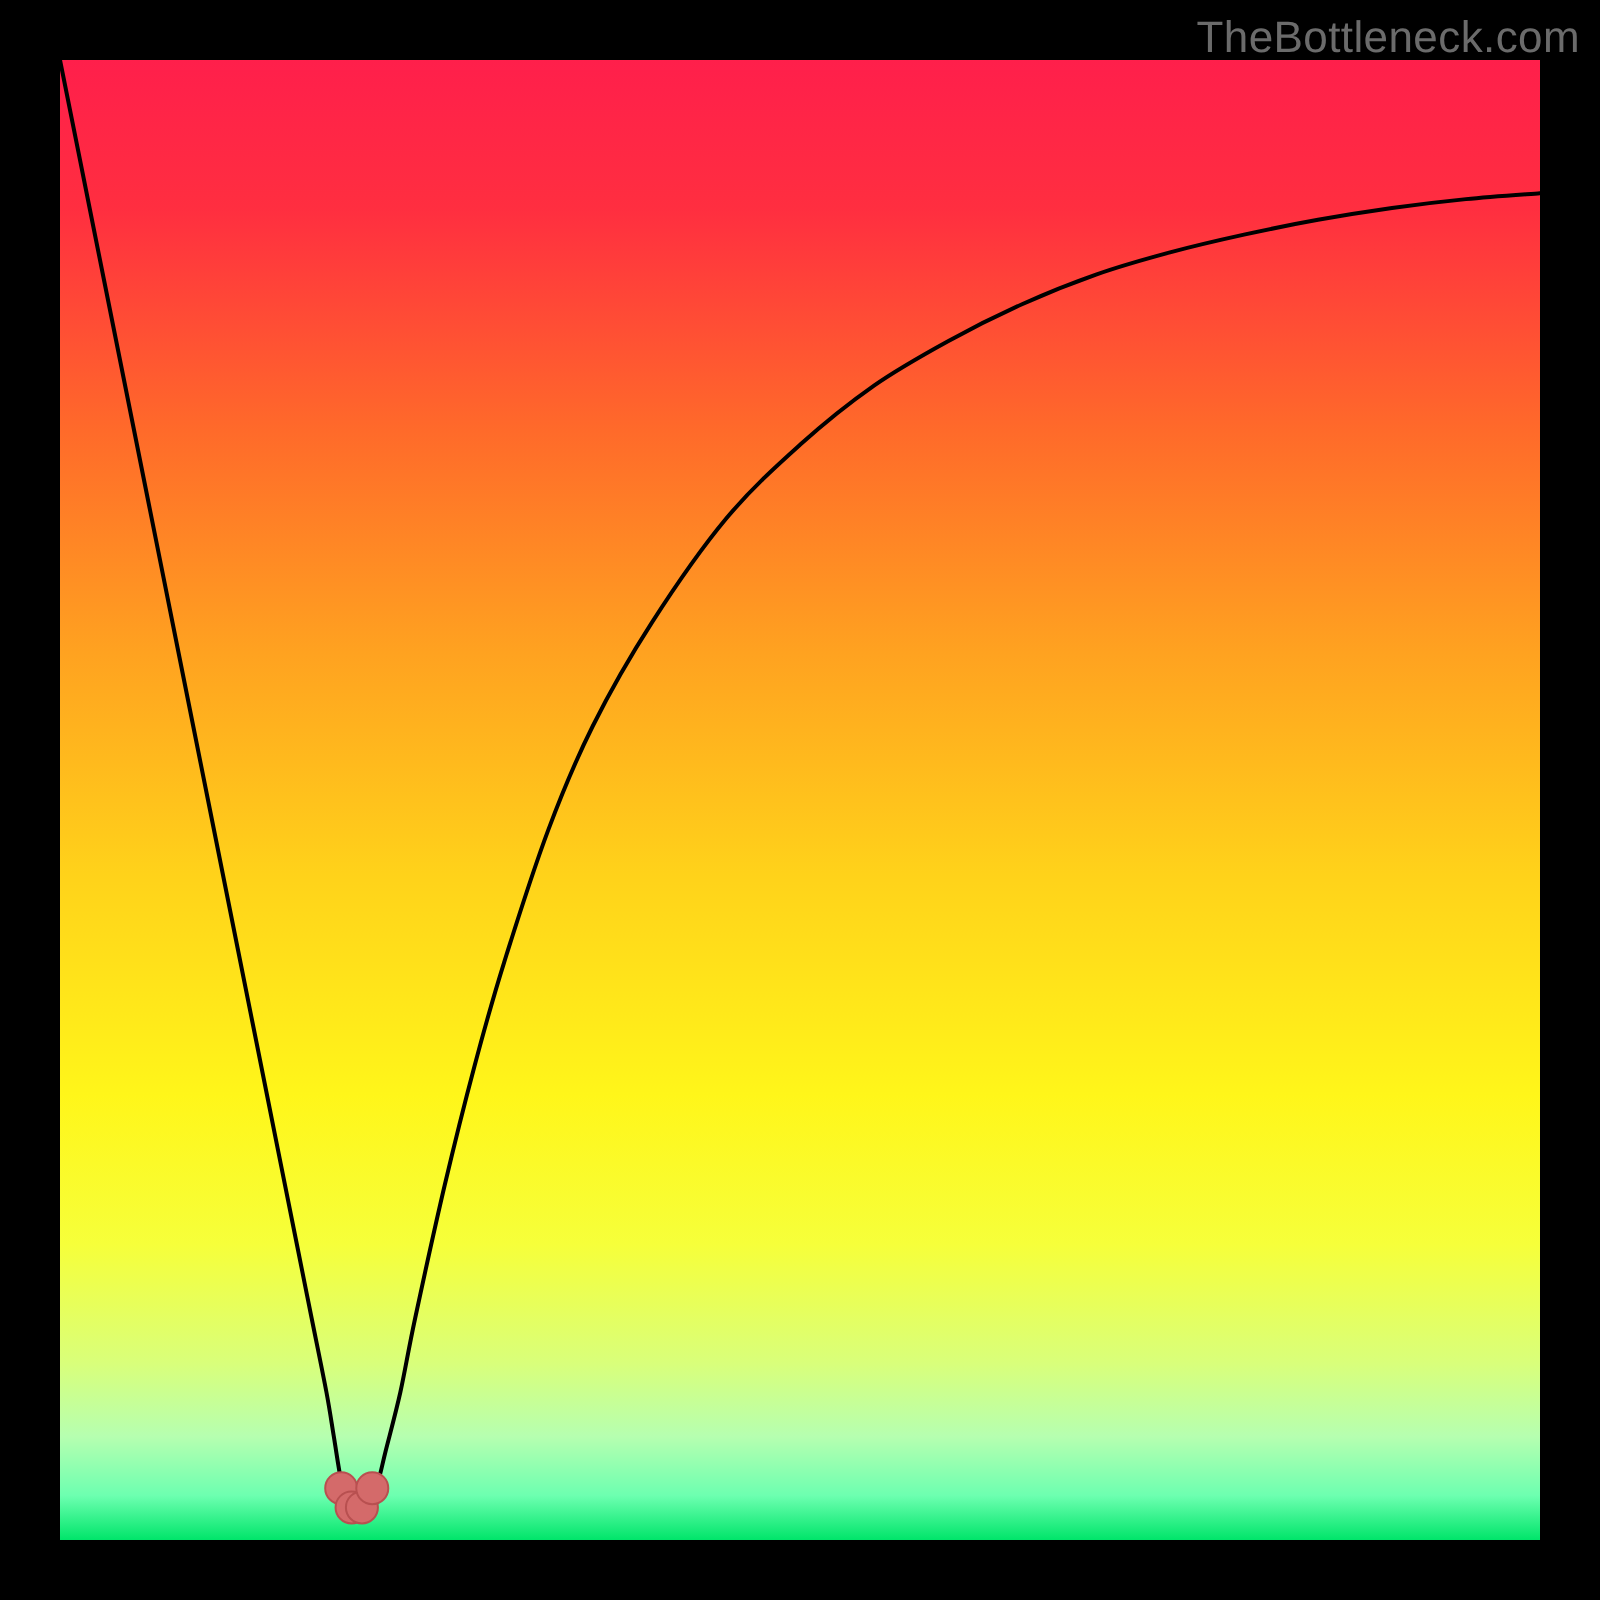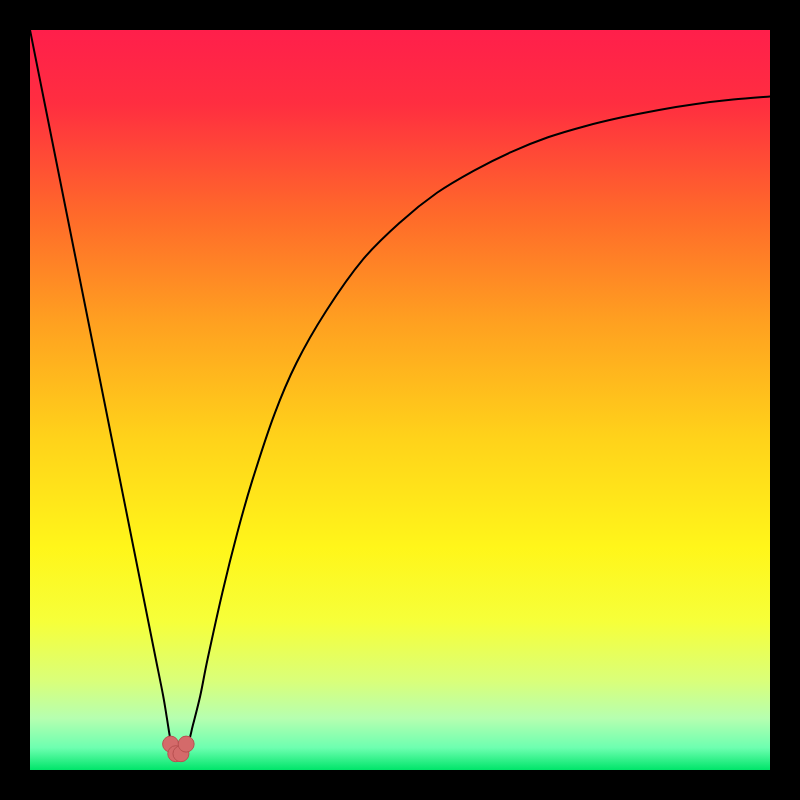--- a/index.html
+++ b/index.html
@@ -37,20 +37,21 @@
   svg {
     position: absolute;
     left: 0;
     top: 0;
   }
 </style>
 </head>
 <body>
 <div class="outer">
 
+  <div class="watermark">TheBottleneck.com</div>
 
   <div class="plot">
     <svg id="chart-svg" width="740" height="740" viewBox="0 0 740 740">
         <defs>
           <linearGradient id="bg-grad" x1="0" y1="0" x2="0" y2="1">
             <stop offset="0%" stop-color="#ff1f4b"></stop>
             <stop offset="10%" stop-color="#ff2e40"></stop>
             <stop offset="25%" stop-color="#ff6a2a"></stop>
             <stop offset="40%" stop-color="#ffa220"></stop>
             <stop offset="55.00000000000001%" stop-color="#ffd21a"></stop>

